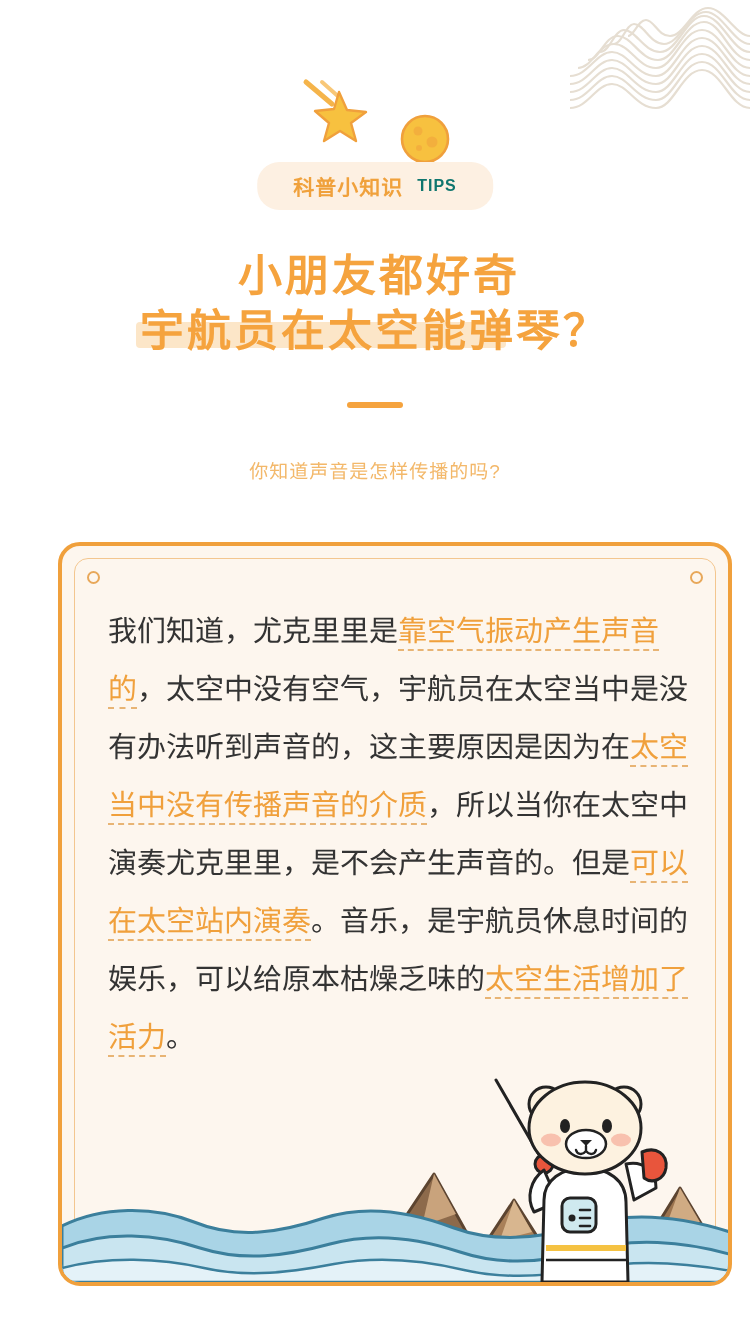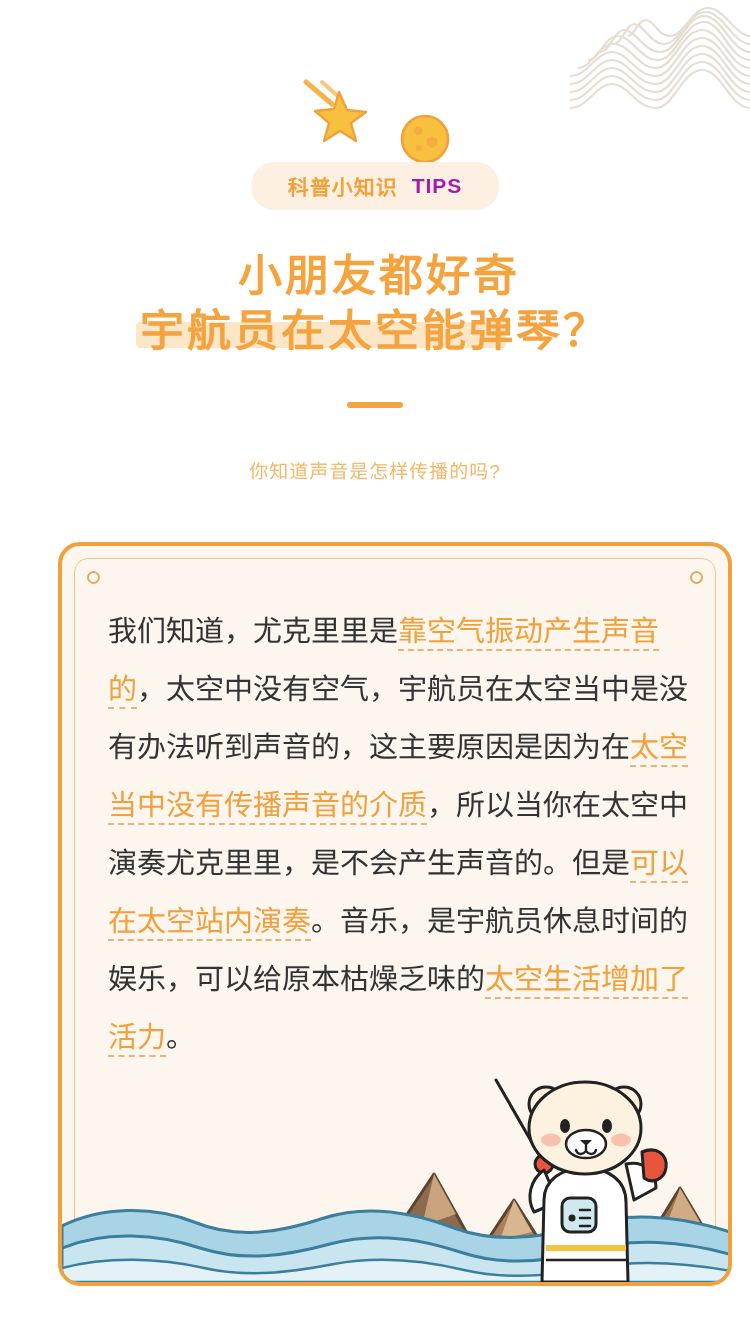--- a/index.html
+++ b/index.html
@@ -63,22 +63,22 @@
     gap: 14px;
     z-index: 3;
   }
   .tips-pill .tips-cn {
     color: #f0a13c;
     font-size: 21px;
     font-weight: bold;
     letter-spacing: 1px;
   }
   .tips-pill .tips-en {
-    color: #a21caf;
-    font-size: 21px;
+    color: #0f766e;
+    font-size: 16px;
     font-weight: bold;
     letter-spacing: 1px;
     text-align: right;
   }
 
   
   .title-block {
     position: absolute;
     top: 248px;
     left: 0;

